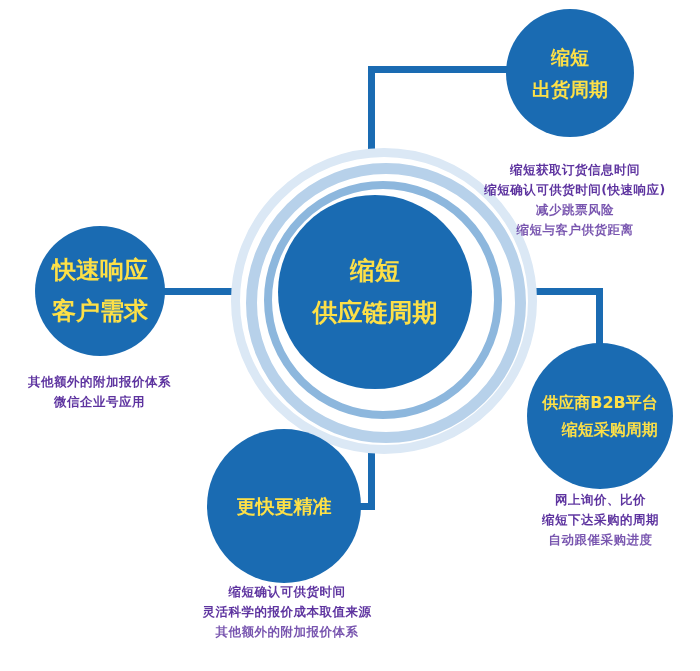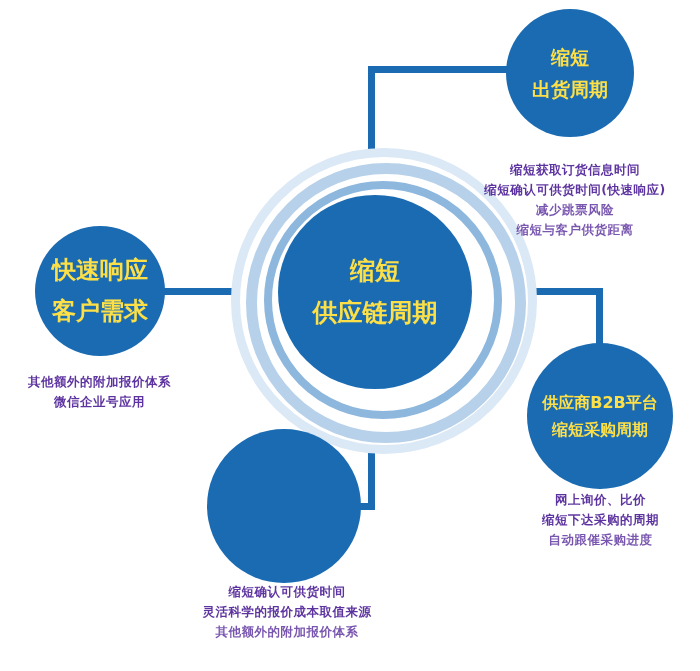--- a/index.html
+++ b/index.html
@@ -78,20 +78,21 @@
   }
   .circle-quote {
     left: 207px; top: 429px;
     width: 154px; height: 154px;
     font-size: 19px;
   }
   .circle-procurement {
     left: 527px; top: 343px;
     width: 146px; height: 146px;
     font-size: 16px;
+    text-align: right;
   }
 
   
   .notes {
     position: absolute;
     z-index: 4;
     text-align: center;
     color: #4c1d95;
     font-size: 12.5px;
     line-height: 20px;
@@ -153,20 +154,21 @@
       <div class="title-line">客户需求</div>
     </div>
   </div>
   <div class="notes notes-response">
     <div class="note-line">其他额外的附加报价体系</div>
     <div class="note-line">微信企业号应用</div>
   </div>
 
   <div class="circle circle-quote">
     <div>
+      <div class="title-line">更快更精准</div>
     </div>
   </div>
   <div class="notes notes-quote">
     <div class="note-line">缩短确认可供货时间</div>
     <div class="note-line">灵活科学的报价成本取值来源</div>
     <div class="note-line">其他额外的附加报价体系</div>
   </div>
 
   <div class="circle circle-procurement">
     <div>

